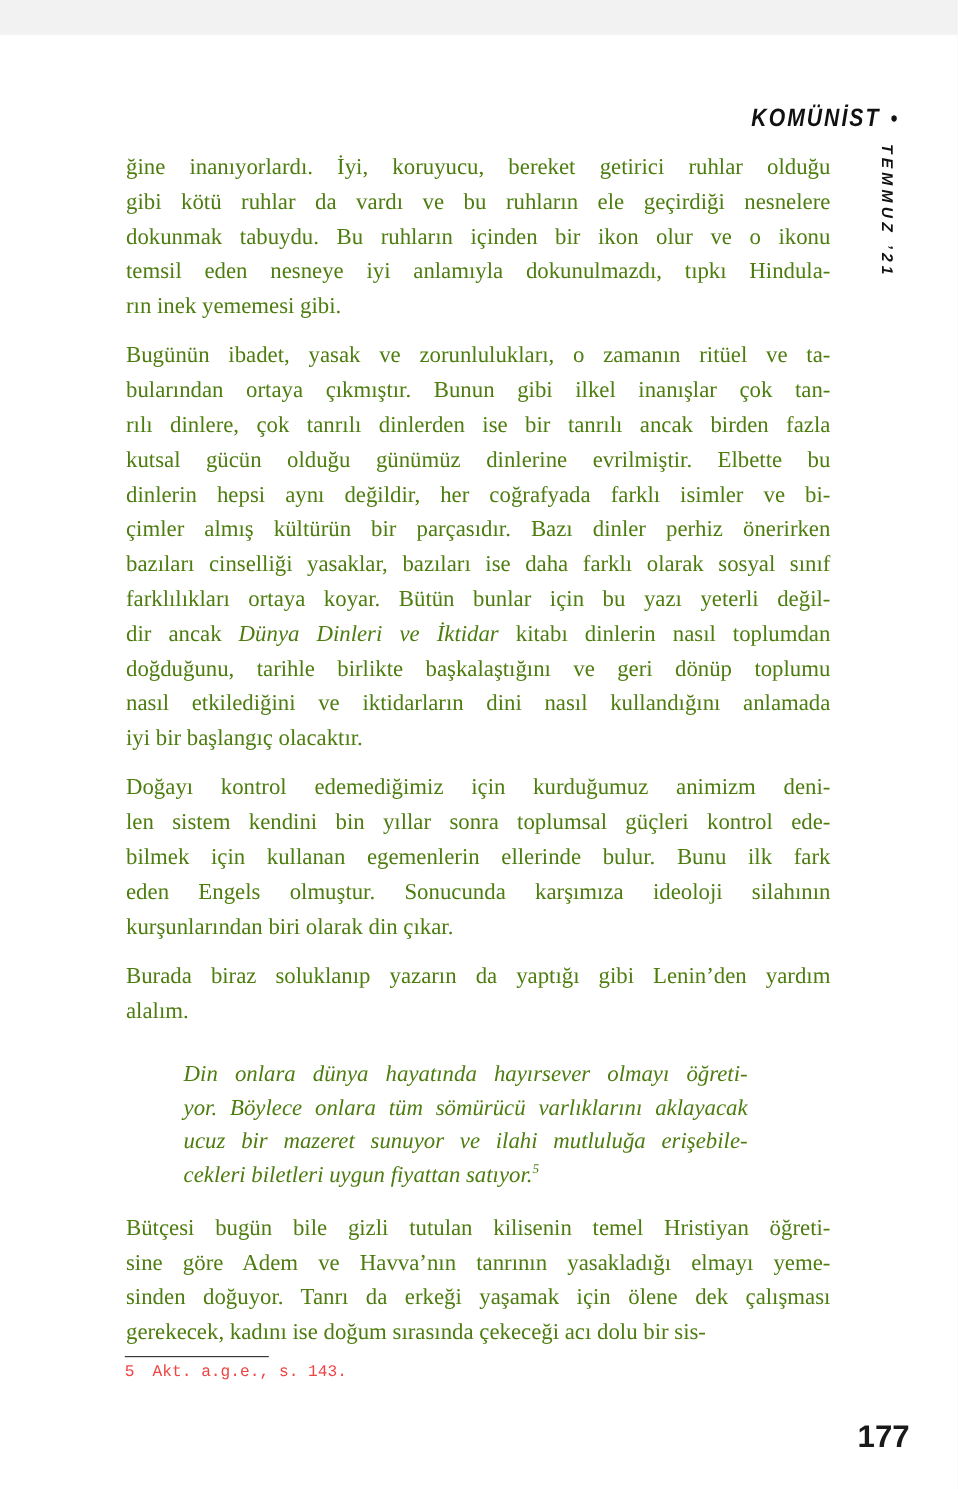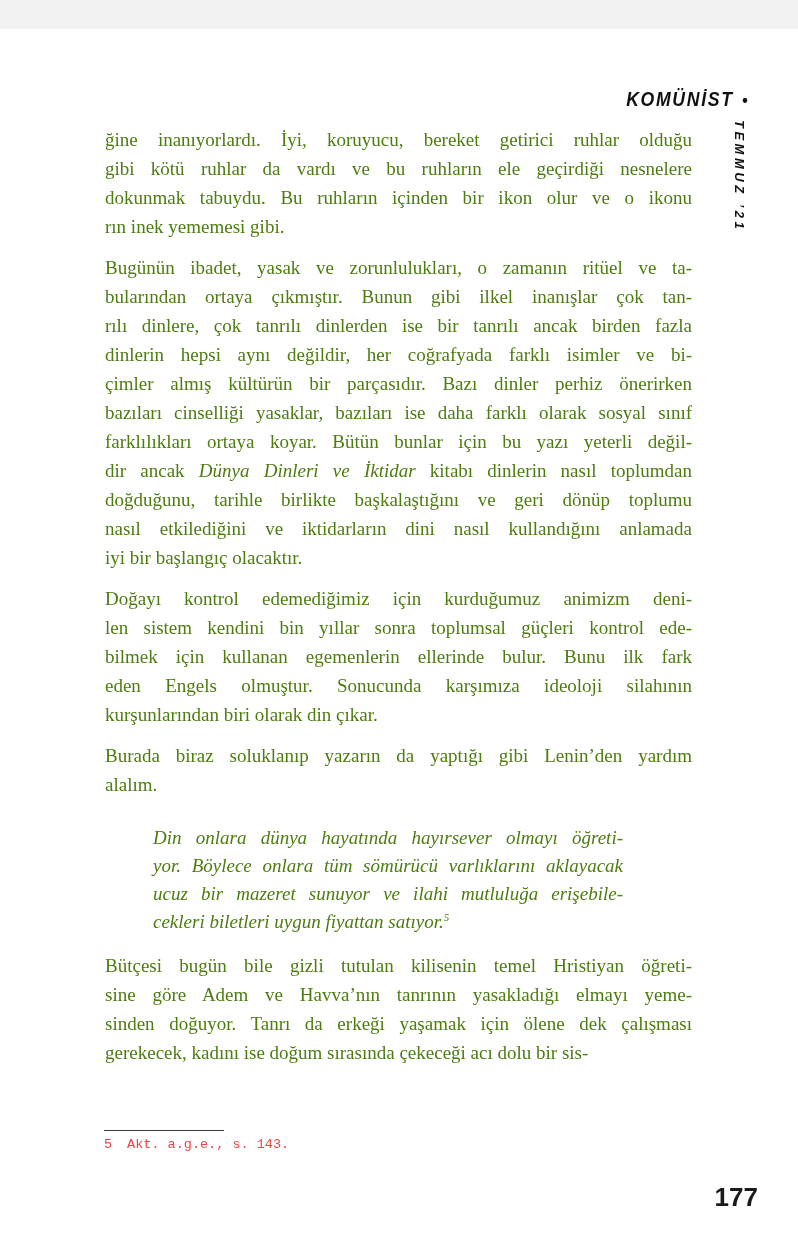--- a/index.html
+++ b/index.html
@@ -102,26 +102,28 @@
     <span>KOMÜNİST</span><span class="bullet">•</span>
   </div>
 
   <div class="issue">TEMMUZ ’21</div>
 
   <div class="text-column">
     <div class="para">
         <div class="tl">ğine inanıyorlardı. İyi, koruyucu, bereket getirici ruhlar olduğu</div>
         <div class="tl">gibi kötü ruhlar da vardı ve bu ruhların ele geçirdiği nesnelere</div>
         <div class="tl">dokunmak tabuydu. Bu ruhların içinden bir ikon olur ve o ikonu</div>
+        <div class="tl">temsil eden nesneye iyi anlamıyla dokunulmazdı, tıpkı Hindula-</div>
         <div class="tl last">rın inek yememesi gibi.</div>
       </div>
     <div class="para">
         <div class="tl">Bugünün ibadet, yasak ve zorunlulukları, o zamanın ritüel ve ta-</div>
         <div class="tl">bularından ortaya çıkmıştır. Bunun gibi ilkel inanışlar çok tan-</div>
         <div class="tl">rılı dinlere, çok tanrılı dinlerden ise bir tanrılı ancak birden fazla</div>
+        <div class="tl">kutsal gücün olduğu günümüz dinlerine evrilmiştir. Elbette bu</div>
         <div class="tl">dinlerin hepsi aynı değildir, her coğrafyada farklı isimler ve bi-</div>
         <div class="tl">çimler almış kültürün bir parçasıdır. Bazı dinler perhiz önerirken</div>
         <div class="tl">bazıları cinselliği yasaklar, bazıları ise daha farklı olarak sosyal sınıf</div>
         <div class="tl">farklılıkları ortaya koyar. Bütün bunlar için bu yazı yeterli değil-</div>
         <div class="tl">dir ancak <i>Dünya Dinleri ve İktidar</i> kitabı dinlerin nasıl toplumdan</div>
         <div class="tl">doğduğunu, tarihle birlikte başkalaştığını ve geri dönüp toplumu</div>
         <div class="tl">nasıl etkilediğini ve iktidarların dini nasıl kullandığını anlamada</div>
         <div class="tl last">iyi bir başlangıç olacaktır.</div>
       </div>
     <div class="para">

